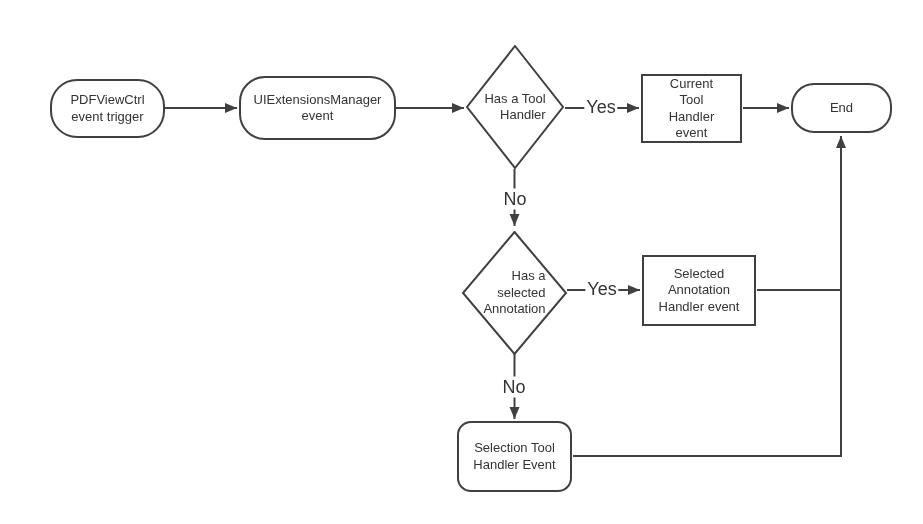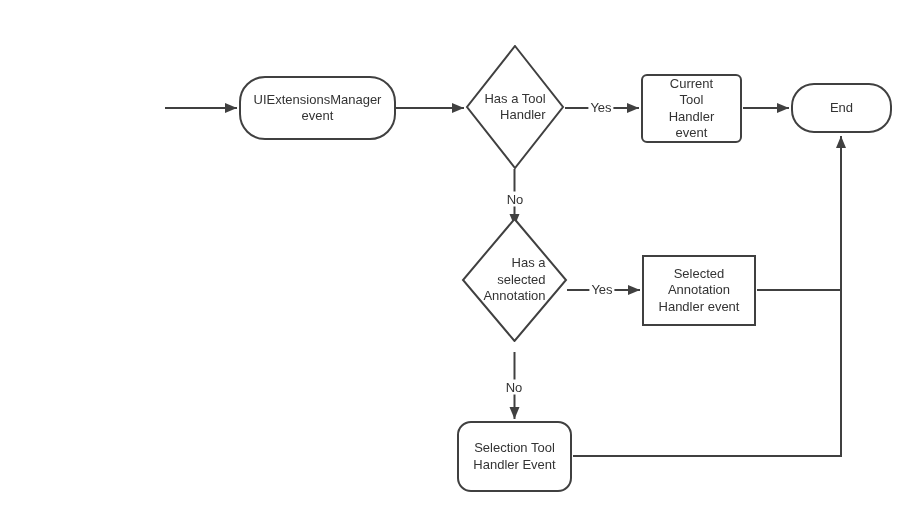--- a/index.html
+++ b/index.html
@@ -44,31 +44,31 @@
   .decision .diamond-label {
     position: relative;
     z-index: 1;
     white-space: pre-line;
     text-align: right;
   }
   
   #node-start          { left: 50px;  top: 79px;  width: 115px; height: 59px; }
   #node-uiextensions   { left: 239px; top: 76px;  width: 157px; height: 64px; border-radius: 26px; }
   #node-has-tool       { left: 465px; top: 45px;  width: 100px; height: 124px; }
-  #node-current-tool   { left: 641px; top: 74px;  width: 101px; height: 69px; border-radius: 6px; }
+  #node-current-tool   { left: 641px; top: 74px;  width: 101px; height: 69px; }
   #node-end            { left: 791px; top: 83px;  width: 101px; height: 50px; border-radius: 23px; }
-  #node-has-annotation { left: 461px; top: 218px; width: 107px; height: 124px; }
+  #node-has-annotation { left: 461px; top: 231px; width: 107px; height: 124px; }
   #node-selected-ann   { left: 642px; top: 255px; width: 114px; height: 71px; }
   #node-selection-tool { left: 457px; top: 421px; width: 115px; height: 71px; border-radius: 14px; }
   .edge-label {
     position: absolute;
     transform: translate(-50%, -50%);
     background: #ffffff;
     padding: 0 2px;
-    font-size: 13px;
+    font-size: 18px;
     color: #333333;
     z-index: 3;
   }
   #label-tool-yes       { left: 601px; top: 107px; }
   #label-tool-no        { left: 515px; top: 199px; }
   #label-annotation-yes { left: 602px; top: 289px; }
   #label-annotation-no  { left: 514px; top: 387px; }
 </style>
 </head>
 <body>
@@ -87,20 +87,22 @@
       <path d="M565,108 L639,108" marker-end="url(#arrow)"></path>
       <path d="M743,108 L789,108" marker-end="url(#arrow)"></path>
       <path d="M514.5,169 L514.5,226" marker-end="url(#arrow)"></path>
       <path d="M567,290 L640,290" marker-end="url(#arrow)"></path>
       <path d="M514.5,352 L514.5,419" marker-end="url(#arrow)"></path>
       <path d="M757,290 L841,290"></path>
       <path d="M573,456 L841,456 L841,136" marker-end="url(#arrow)"></path>
     </g>
   </svg>
 
+  <div class="node terminator" id="node-start">PDFViewCtrl
+event trigger</div>
 
   <div class="node process" id="node-uiextensions">UIExtensionsManager
 event</div>
 
   <div class="node decision" id="node-has-tool">
     <svg viewBox="0 0 100 124">
       <polygon points="50,1 98,62 50,123 2,62" fill="#ffffff" stroke="#404040" stroke-width="2"></polygon>
     </svg>
     <span class="diamond-label">Has a Tool
 Handler</span>

